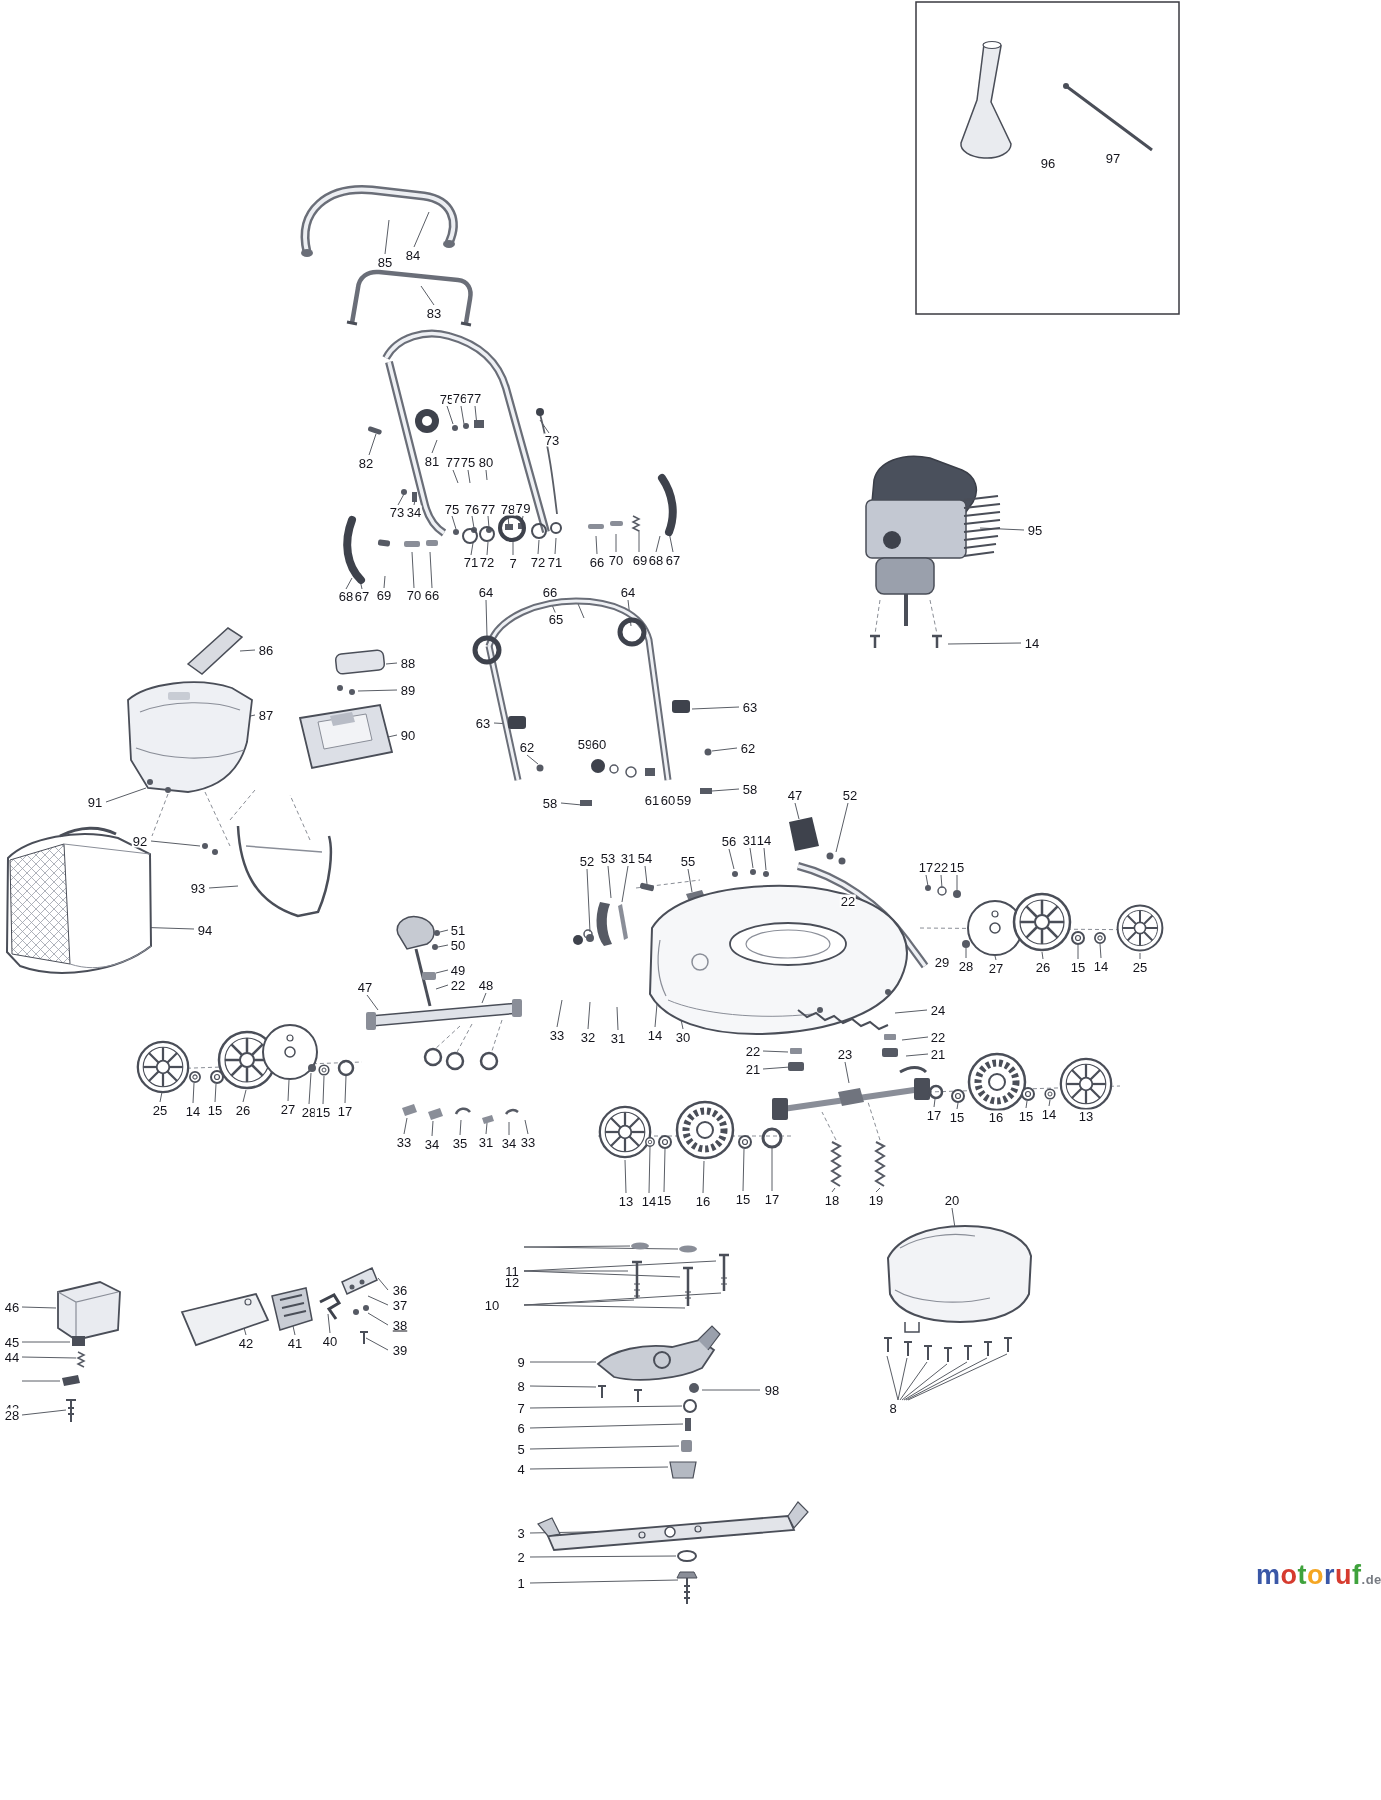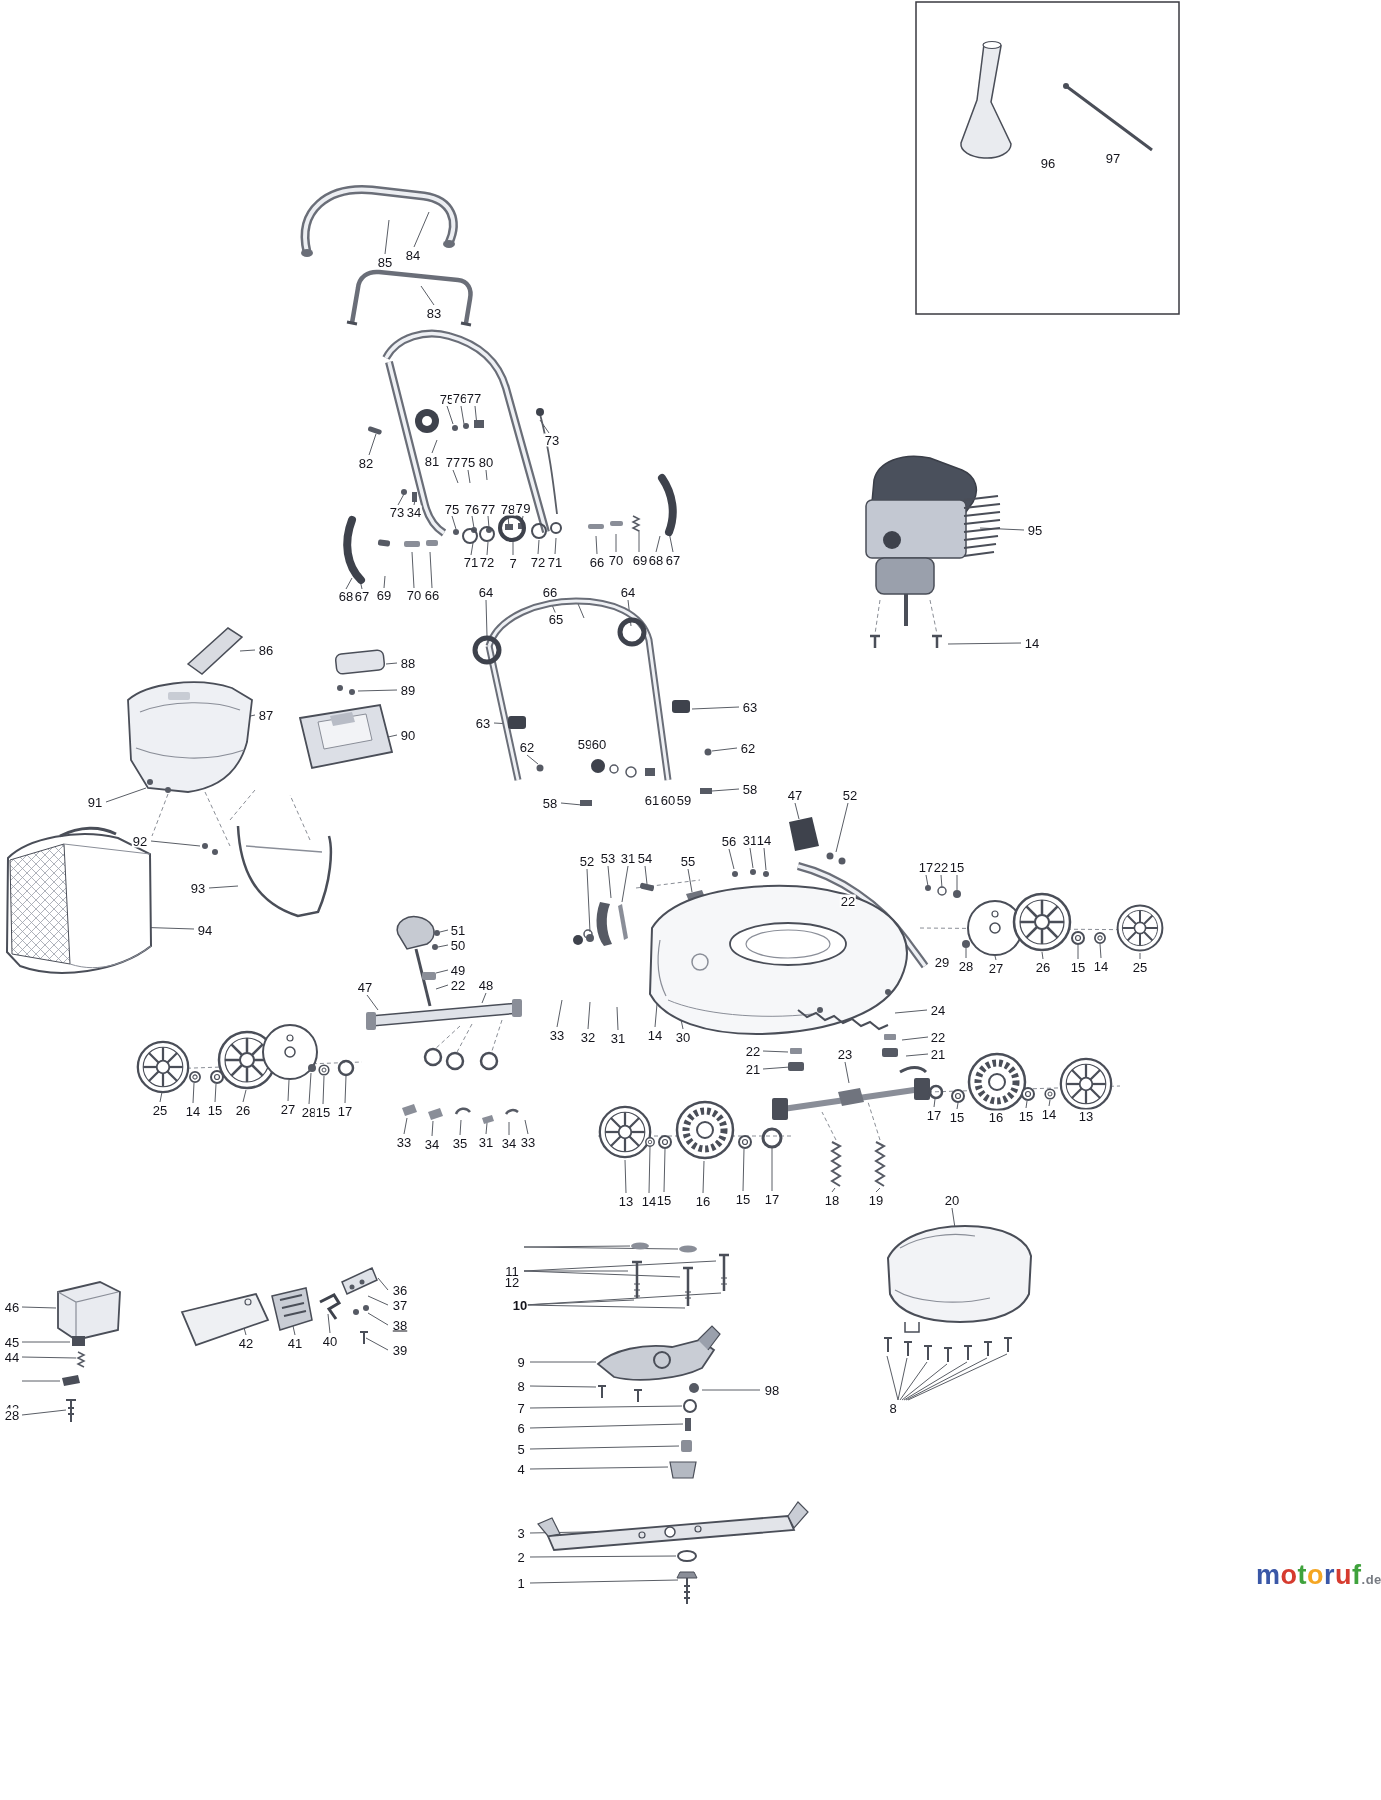--- a/index.html
+++ b/index.html
@@ -513,21 +513,21 @@
       <span class="lbl" style="left: 649px; top: 1201px;">14</span>
       <span class="lbl" style="left: 664px; top: 1200px;">15</span>
       <span class="lbl" style="left: 703px; top: 1201px;">16</span>
       <span class="lbl" style="left: 743px; top: 1199px;">15</span>
       <span class="lbl" style="left: 772px; top: 1199px;">17</span>
       <span class="lbl" style="left: 832px; top: 1200px;">18</span>
       <span class="lbl" style="left: 876px; top: 1200px;">19</span>
       <span class="lbl" style="left: 952px; top: 1200px;">20</span>
       <span class="lbl" style="left: 512px; top: 1247px; margin-top: 35px;">12</span>
       <span class="lbl" style="left: 512px; top: 1271px;">11</span>
-      <span class="lbl" style="left: 520px; top: 1305px; font-weight: bold;">10</span>
+      <span class="lbl" style="left: 492px; top: 1305px;">10</span>
       <span class="lbl" style="left: 12px; top: 1307px;">46</span>
       <span class="lbl" style="left: 400px; top: 1290px;">36</span>
       <span class="lbl" style="left: 400px; top: 1305px;">37</span>
       <span class="lbl" style="left: 400px; top: 1325px; text-decoration: underline;">38</span>
       <span class="lbl" style="left: 400px; top: 1350px;">39</span>
       <span class="lbl" style="left: 12px; top: 1342px;">45</span>
       <span class="lbl" style="left: 12px; top: 1357px;">44</span>
       <span class="lbl" style="left: 12px; top: 1381px; margin-top: 28px;">43</span>
       <span class="lbl" style="left: 12px; top: 1415px;">28</span>
       <span class="lbl" style="left: 246px; top: 1343px;">42</span>

